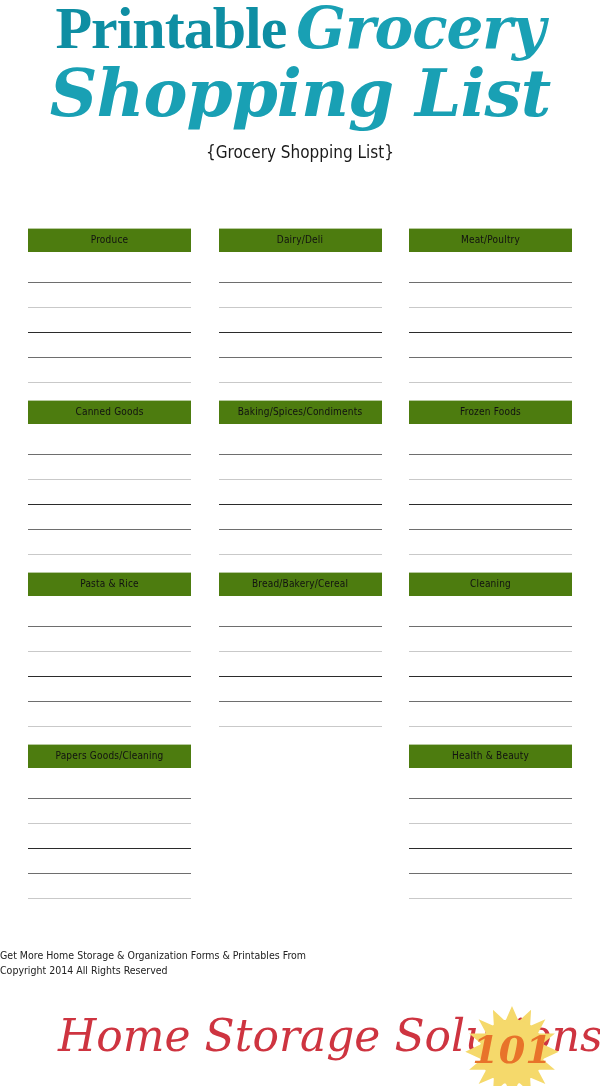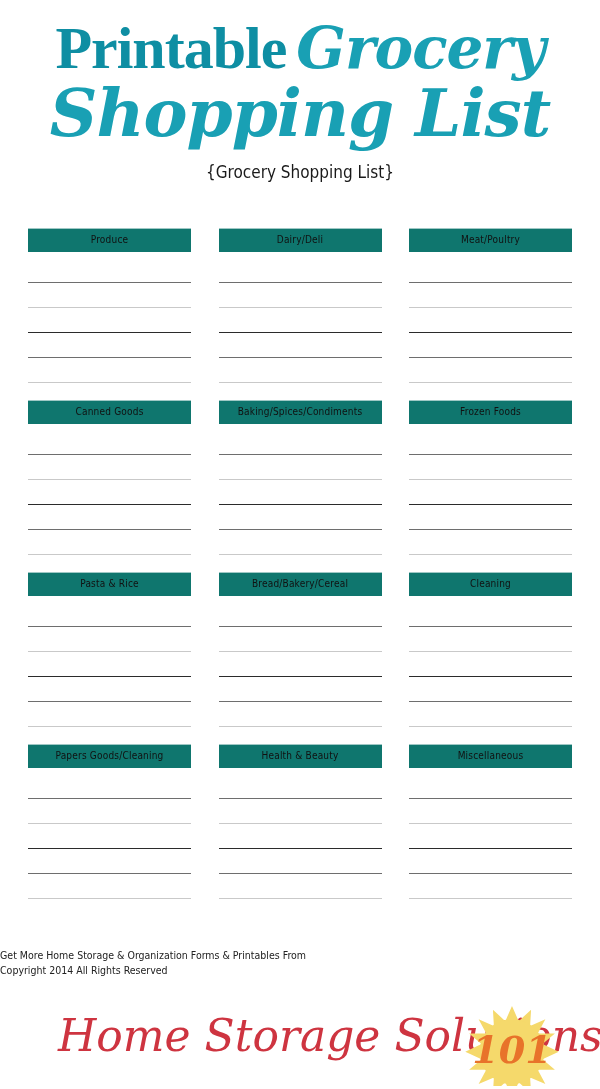--- a/index.html
+++ b/index.html
@@ -12,21 +12,21 @@
     width: 600px;
     height: 1089px;
     position: relative;
     font-family: "Liberation Sans", sans-serif;
     overflow: hidden;
   }
 
   
   .title-block {
     text-align: center;
-    padding-top: 20px;
+    padding-top: 0;
   }
   .title-line-1 {
     line-height: 0.95;
     white-space: nowrap;
   }
   .title-word-printable {
     font-family: "Liberation Serif", "DejaVu Serif", serif;
     font-weight: bold;
     font-size: 60px;
     color: #0E8EA3;
@@ -70,21 +70,21 @@
     width: 544px;
     display: flex;
     flex-wrap: wrap;
     justify-content: space-between;
   }
   .cat-block {
     width: 163px;
     margin-bottom: 17px;
   }
   .cat-header {
-    background: #0f766e;
+    background: #4d7c0f;
     height: 24px;
     line-height: 24px;
     text-align: center;
     font-family: "DejaVu Sans Condensed", "DejaVu Sans", sans-serif;
     font-size: 10px;
     color: #111111;
     letter-spacing: 0.2px;
     box-shadow: 0 1px 0 rgba(255,255,255,0.6) inset;
   }
   .cat-lines {
@@ -254,30 +254,20 @@
       <div class="cat-lines">
         <div class="cat-line "></div>
         <div class="cat-line faint"></div>
         <div class="cat-line dark"></div>
         <div class="cat-line "></div>
         <div class="cat-line faint"></div>
       </div>
     </div>
     <div class="cat-block">
       <div class="cat-header">Health &amp; Beauty</div>
-      <div class="cat-lines">
-        <div class="cat-line "></div>
-        <div class="cat-line faint"></div>
-        <div class="cat-line dark"></div>
-        <div class="cat-line "></div>
-        <div class="cat-line faint"></div>
-      </div>
-    </div>
-    <div class="cat-block">
-      <div class="cat-header">Miscellaneous</div>
       <div class="cat-lines">
         <div class="cat-line "></div>
         <div class="cat-line faint"></div>
         <div class="cat-line dark"></div>
         <div class="cat-line "></div>
         <div class="cat-line faint"></div>
       </div>
     </div>
   </div>
 

